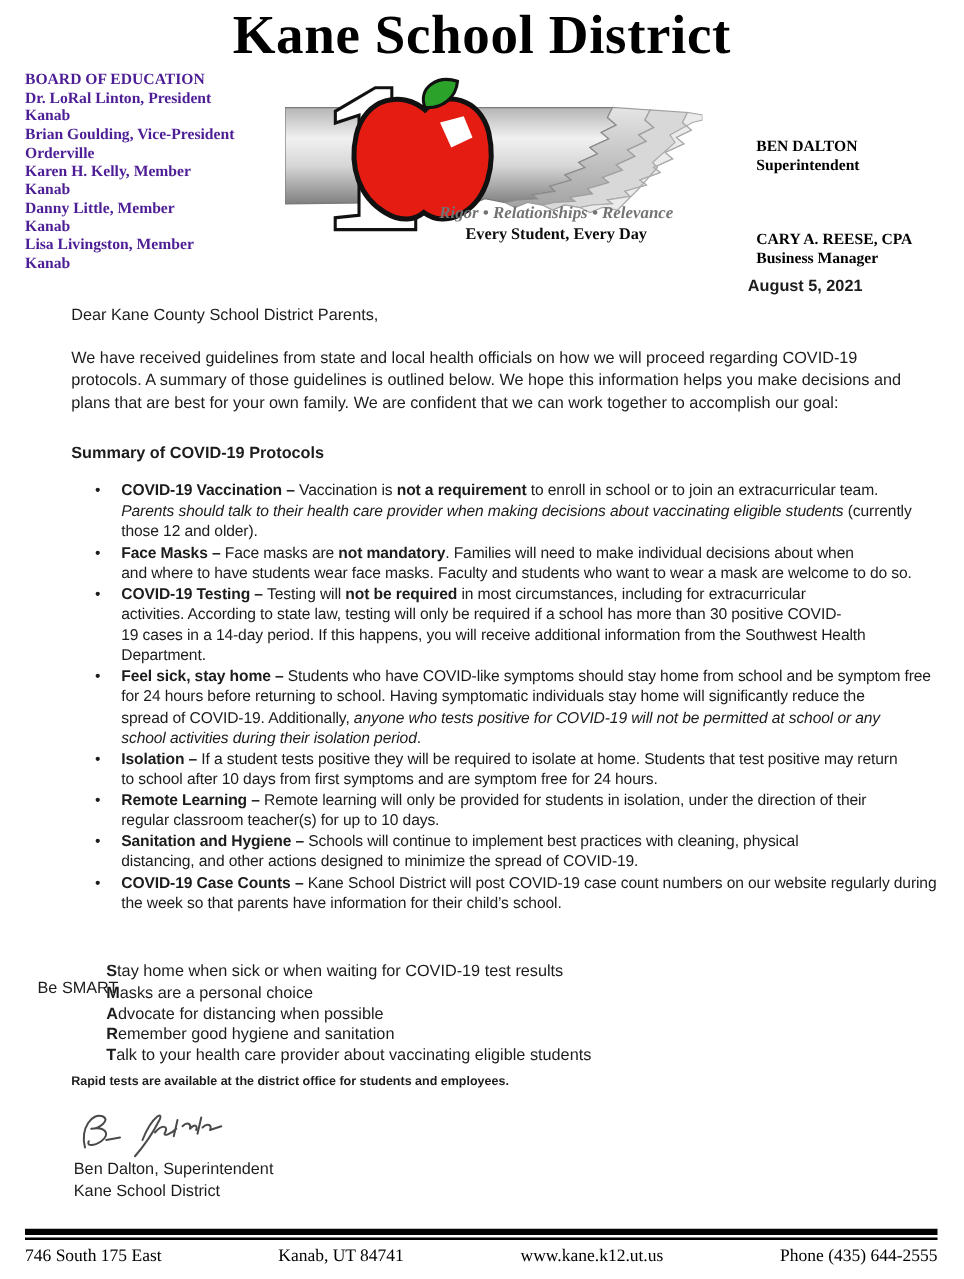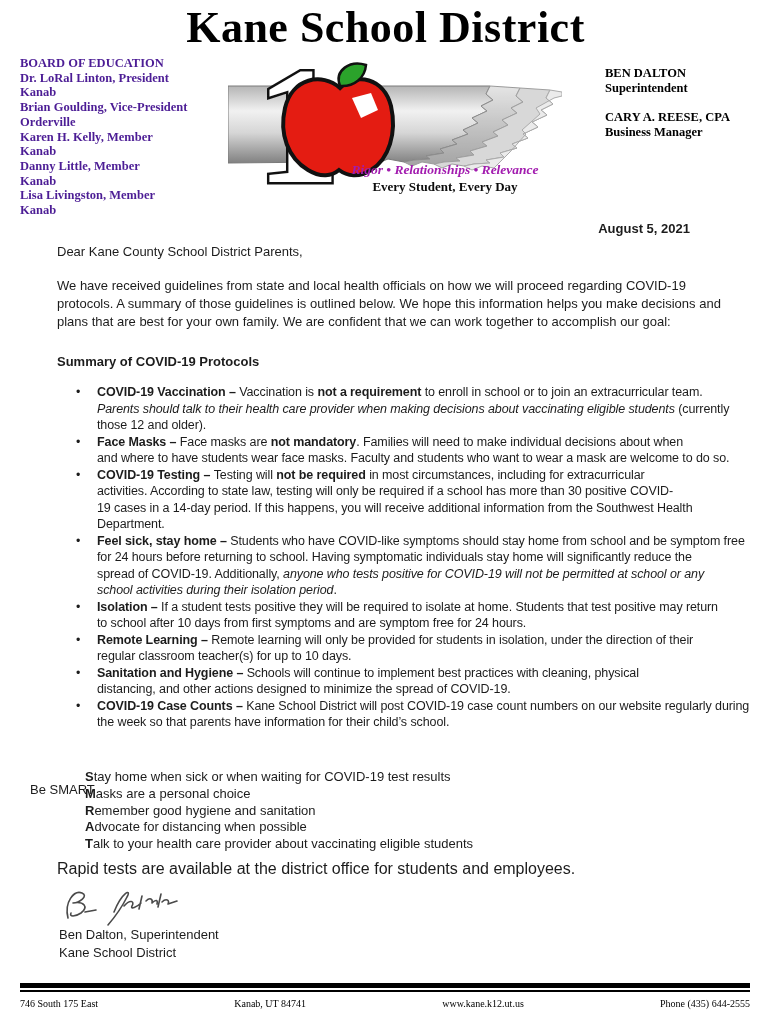--- a/index.html
+++ b/index.html
@@ -9,27 +9,27 @@
   .title{position:absolute;top:2px;left:0;width:100%;text-align:center;
          font-family:"Liberation Serif",serif;font-weight:bold;font-size:44px;
          color:#000;letter-spacing:.5px;}
 
   .board{position:absolute;left:20px;top:56px;width:205px;
          font-family:"Liberation Serif",serif;font-weight:bold;font-size:12.5px;
          line-height:14.7px;color:#4c1d95;}
   .officials{position:absolute;left:605px;top:66px;width:160px;
          font-family:"Liberation Serif",serif;font-weight:bold;font-size:12.5px;
          line-height:15px;color:#000;}
-  .off-group{margin-bottom:14px;}
+  .off-group{margin-bottom:14px;margin-top:44px;}
 
   .logo{position:absolute;left:228px;top:56px;width:334px;height:142px;}
   .logo svg{position:absolute;left:0;top:0;}
   .tagline1{position:absolute;left:90px;top:106px;width:254px;text-align:center;
             font-family:"Liberation Serif",serif;font-style:italic;font-weight:bold;
-            font-size:13.5px;color:#a21caf;}
+            font-size:13.5px;color:#737373;}
   .tagline2{position:absolute;left:90px;top:123px;width:254px;text-align:center;
             font-family:"Liberation Serif",serif;font-weight:bold;font-size:13px;color:#0c0c0c;}
 
   .date{position:absolute;top:221px;right:81px;font-size:13px;font-weight:600;}
   .salutation{position:absolute;left:57px;top:244px;font-size:13px;}
   .intro{position:absolute;left:57px;top:277px;width:702px;font-size:13px;
          line-height:18px;white-space:pre-line;}
   .goal{position:absolute;left:57px;top:331px;font-size:13px;font-weight:bold;}
   .summary-heading{position:absolute;left:57px;top:354px;font-size:13px;font-weight:bold;}
 
@@ -37,32 +37,32 @@
            list-style:none;font-size:12.5px;line-height:16.5px;letter-spacing:-0.1px;}
   .bullets li{position:relative;padding-left:28px;}
   .bullets li::before{content:"\2022";position:absolute;left:7px;top:0;}
   .bullet-text{white-space:pre-wrap;}
   .seg-b{font-weight:bold;}
   .seg-i{font-style:italic;}
   .seg-r{font-weight:normal;}
 
   .smart-heading{position:absolute;left:30px;top:782px;font-size:13px;font-weight:normal;}
   .smart-items{position:absolute;left:85px;top:769px;font-size:13px;line-height:16.8px;}
-  .rapid{position:absolute;left:57px;top:860px;font-size:16px;font-weight:normal;}
+  .rapid{position:absolute;left:57px;top:860px;font-size:10px;font-weight:bold;}
 
   .signature-svg{position:absolute;left:58px;top:884px;}
   .sig-name{position:absolute;left:59px;top:927px;font-size:13px;}
   .sig-org{position:absolute;left:59px;top:945px;font-size:13px;}
 
   .rule{position:absolute;left:20px;right:21px;top:983px;}
   .rule .thick{height:4.5px;background:#000;}
   .rule .thin{height:2px;background:#000;margin-top:2px;}
   .footer{position:absolute;left:20px;right:21px;top:998px;display:flex;
           justify-content:space-between;font-family:"Liberation Serif",serif;
-          font-size:10px;color:#000;}
+          font-size:14px;color:#000;}
 </style>
 </head>
 <body>
 
 <div class="page">
 
   <div class="title">Kane School District</div>
 
   <div class="board">
     <div>BOARD OF EDUCATION</div>
@@ -150,22 +150,22 @@
       <li><span class="bullet-text"><span class="seg-b">Sanitation and Hygiene – </span><span class="seg-r">Schools will continue to implement best practices with cleaning, physical
 distancing, and other actions designed to minimize the spread of COVID-19.</span></span></li>
       <li><span class="bullet-text"><span class="seg-b">COVID-19 Case Counts – </span><span class="seg-r">Kane School District will post COVID-19 case count numbers on our website regularly during
 the week so that parents have information for their child’s school.</span></span></li>
     </ul>
 
   <div class="smart-heading">Be SMART</div>
   <div class="smart-items">
       <div><span class="seg-b">S</span><span>tay home when sick or when waiting for COVID-19 test results</span></div>
       <div><span class="seg-b">M</span><span>asks are a personal choice</span></div>
+      <div><span class="seg-b">A</span><span>dvocate for distancing when possible</span></div>
       <div><span class="seg-b">R</span><span>emember good hygiene and sanitation</span></div>
-      <div><span class="seg-b">A</span><span>dvocate for distancing when possible</span></div>
       <div><span class="seg-b">T</span><span>alk to your health care provider about vaccinating eligible students</span></div>
     </div>
 
   <div class="rapid">Rapid tests are available at the district office for students and employees.</div>
 
   <svg class="signature-svg" width="125" height="44" viewBox="0 0 125 44">
     <g fill="none" stroke="#4a4a4a" stroke-width="1.6" stroke-linecap="round" stroke-linejoin="round">
       <path d="M10,34 C6,18 16,6 24,9 C31,12 21,19 15,19 C26,17 31,23 23,29 C17,33 11,33 13,29 M27,28 L38,26"></path>
       <path d="M56,28 C64,8 74,4 69,13 C64,23 56,34 50,41 M66,22 C72,15 77,17 74,22 C72,26 79,23 83,19 M84,12 L81,25 M88,17 C92,13 95,15 94,19 M94,19 C98,15 100,16 99,20 M103,10 L100,23 M104,18 C108,14 112,16 110,20 L119,17"></path>
     </g>

